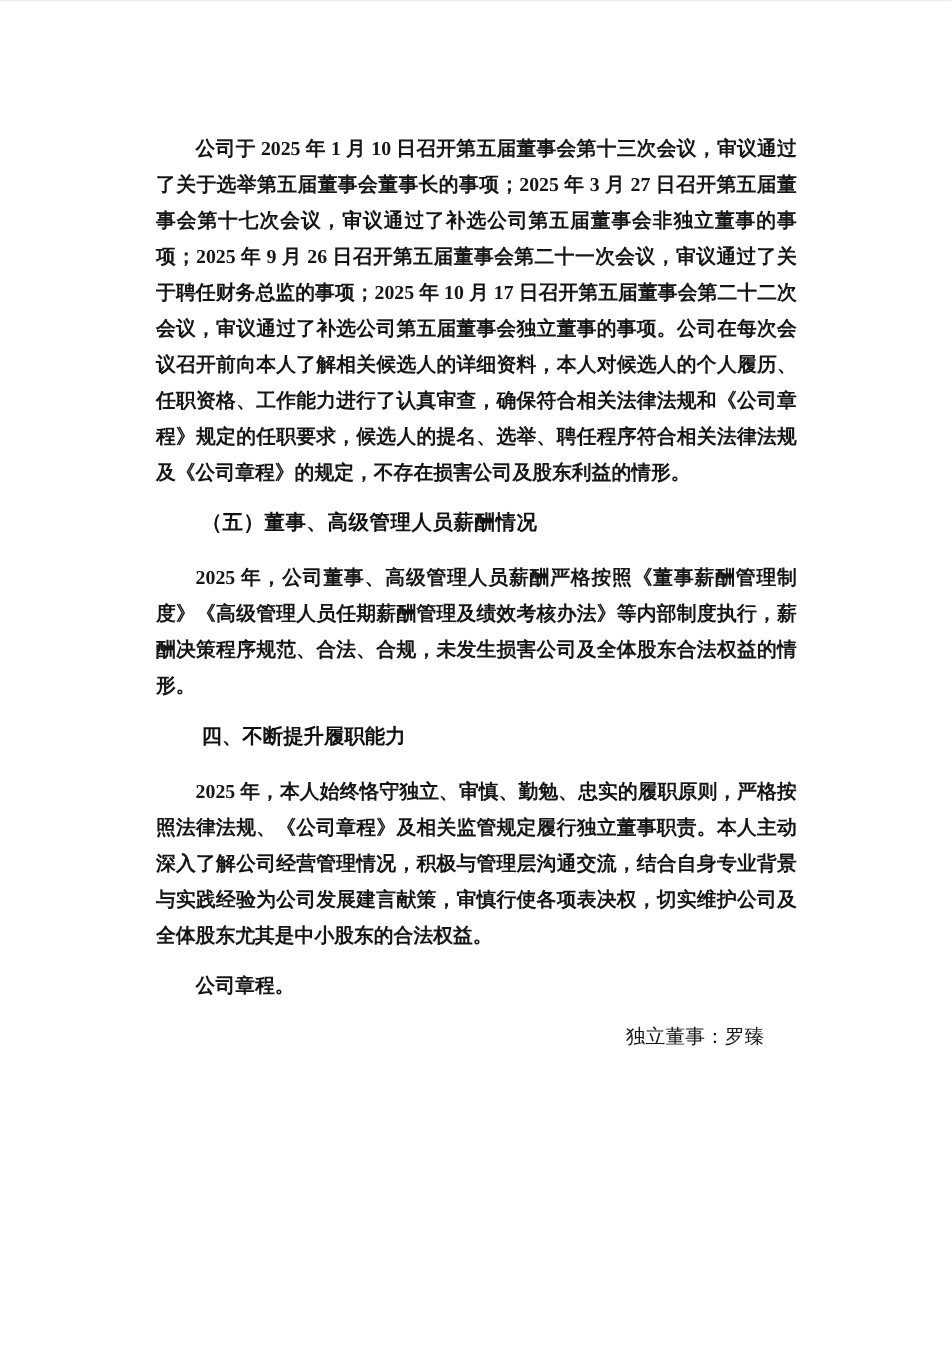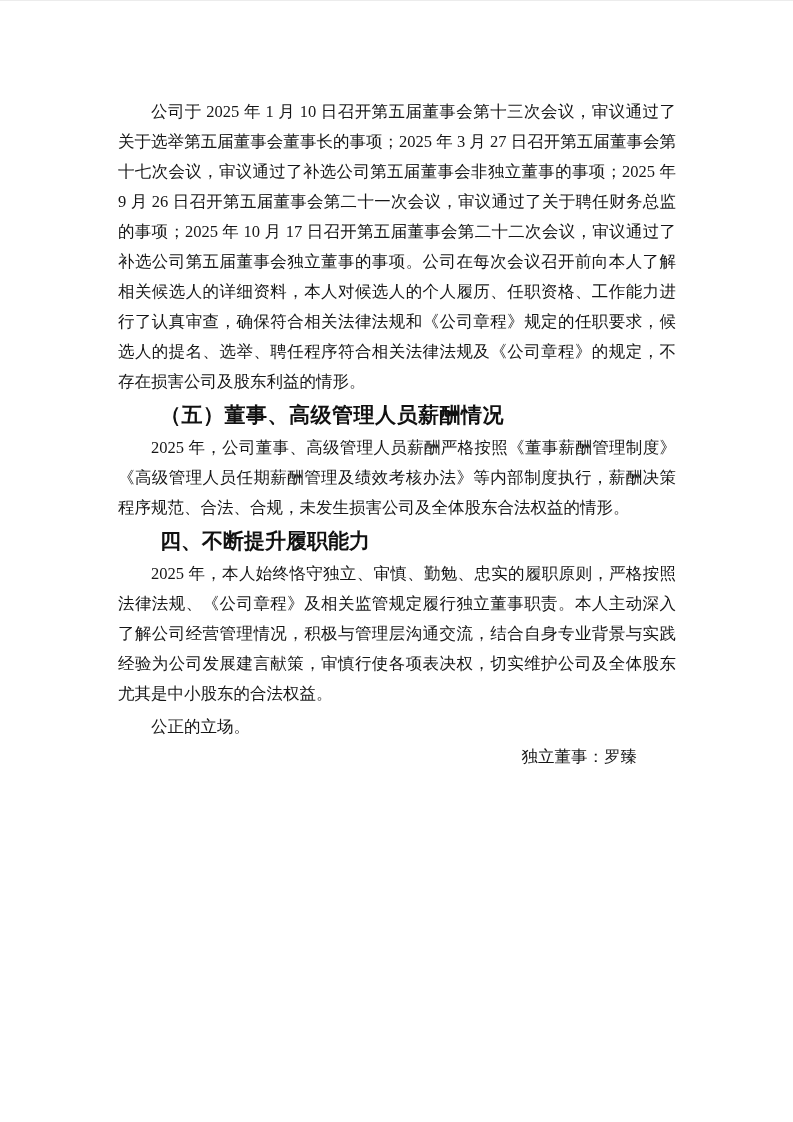--- a/index.html
+++ b/index.html
@@ -18,32 +18,33 @@
     border-top: 1px solid #ececec;
   }
   .doc {
     color: #161616;
     font-family: "Liberation Serif", "DejaVu Serif", serif;
     font-size: 16.5px;
     line-height: 30px;
     text-align: justify;
   }
   .para {
-    margin: 0;
+    margin: 12px;
     text-indent: 2em;
+    font-weight: bold;
   }
   .doc-block + .doc-block {
     margin-top: 3px;
   }
   .heading {
-    margin: 0;
+    margin: 16px;
     text-indent: 2em;
     font-family: "Liberation Sans", "DejaVu Sans", sans-serif;
     font-weight: bold;
-    font-size: 21px;
+    font-size: 17px;
     line-height: 30px;
     color: #111111;
   }
   .heading.sub {
     letter-spacing: 0.5px;
   }
   .signature {
     text-align: right;
     padding-right: 39px;
   }
@@ -65,20 +66,20 @@
 
     <h3 class="heading sub doc-block">（五）董事、高级管理人员薪酬情况</h3>
 
     <p class="para doc-block">2025 年，公司董事、高级管理人员薪酬严格按照《董事薪酬管理制度》《高级管理人员任期薪酬管理及绩效考核办法》等内部制度执行，薪酬决策程序规范、合法、合规，未发生损害公司及全体股东合法权益的情形。</p>
 
     <h3 class="heading doc-block">四、不断提升履职能力</h3>
 
     <p class="para doc-block">2025 年，本人始终恪守独立、审慎、勤勉、忠实的履职原则，严格按照法律法规、《公司章程》及相关监管规定履行独立董事职责。本人主动深入了解公司经营管理情况，积极与管理层沟通交流，结合自身专业背景与实践经验为公司发展建言献策，审慎行使各项表决权，切实维护公司及全体股东尤其是中小股东的合法权益。</p>
 
 
-    <p class="para doc-block">公正的立场。</p>
+    <p class="para doc-block">公司章程。</p>
 
     <div class="signature">
       <p class="sig-line">独立董事：罗臻</p>
     </div>
 
   </div>
 </div>
 
 </body></html>

